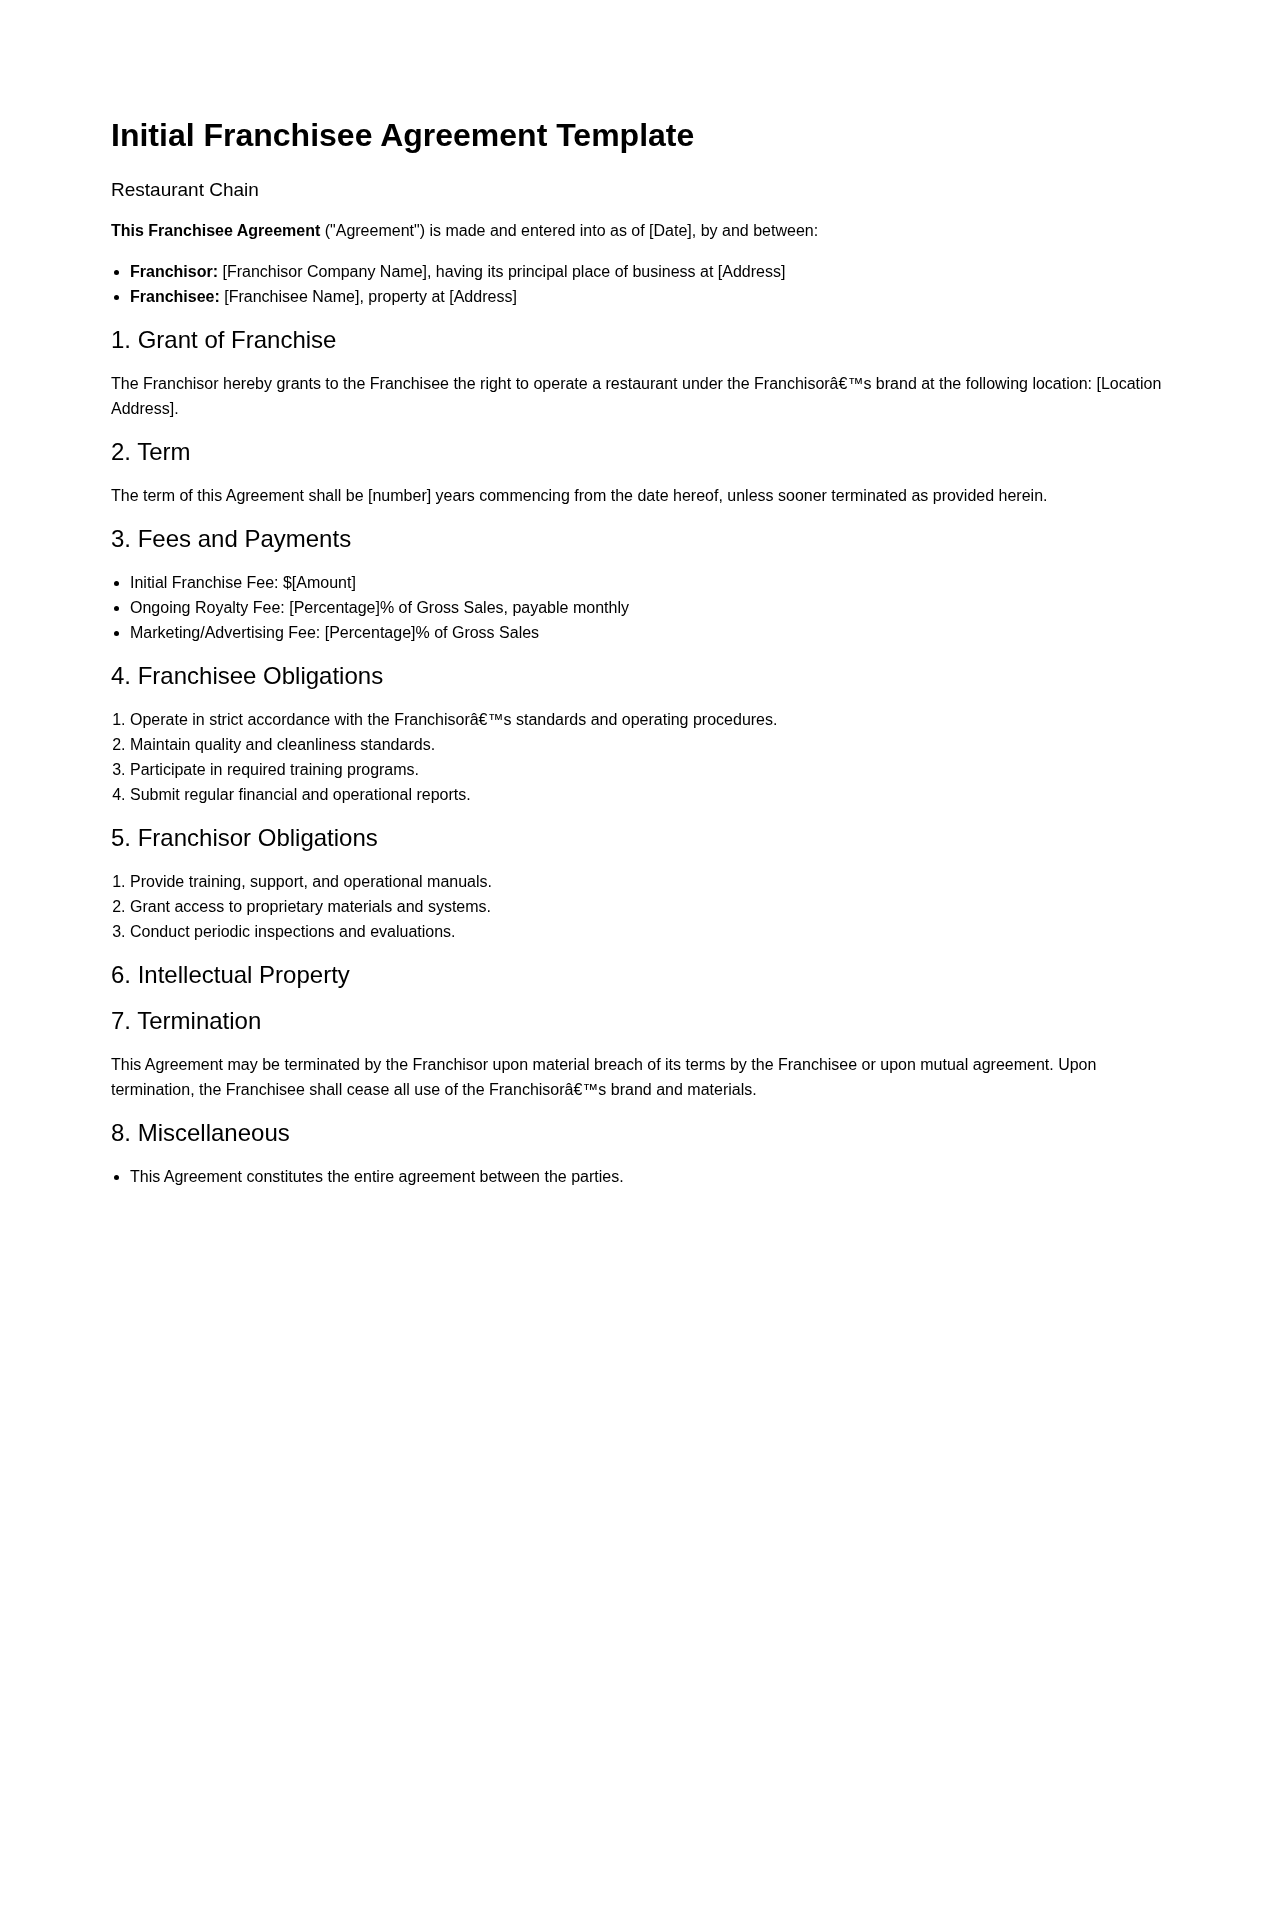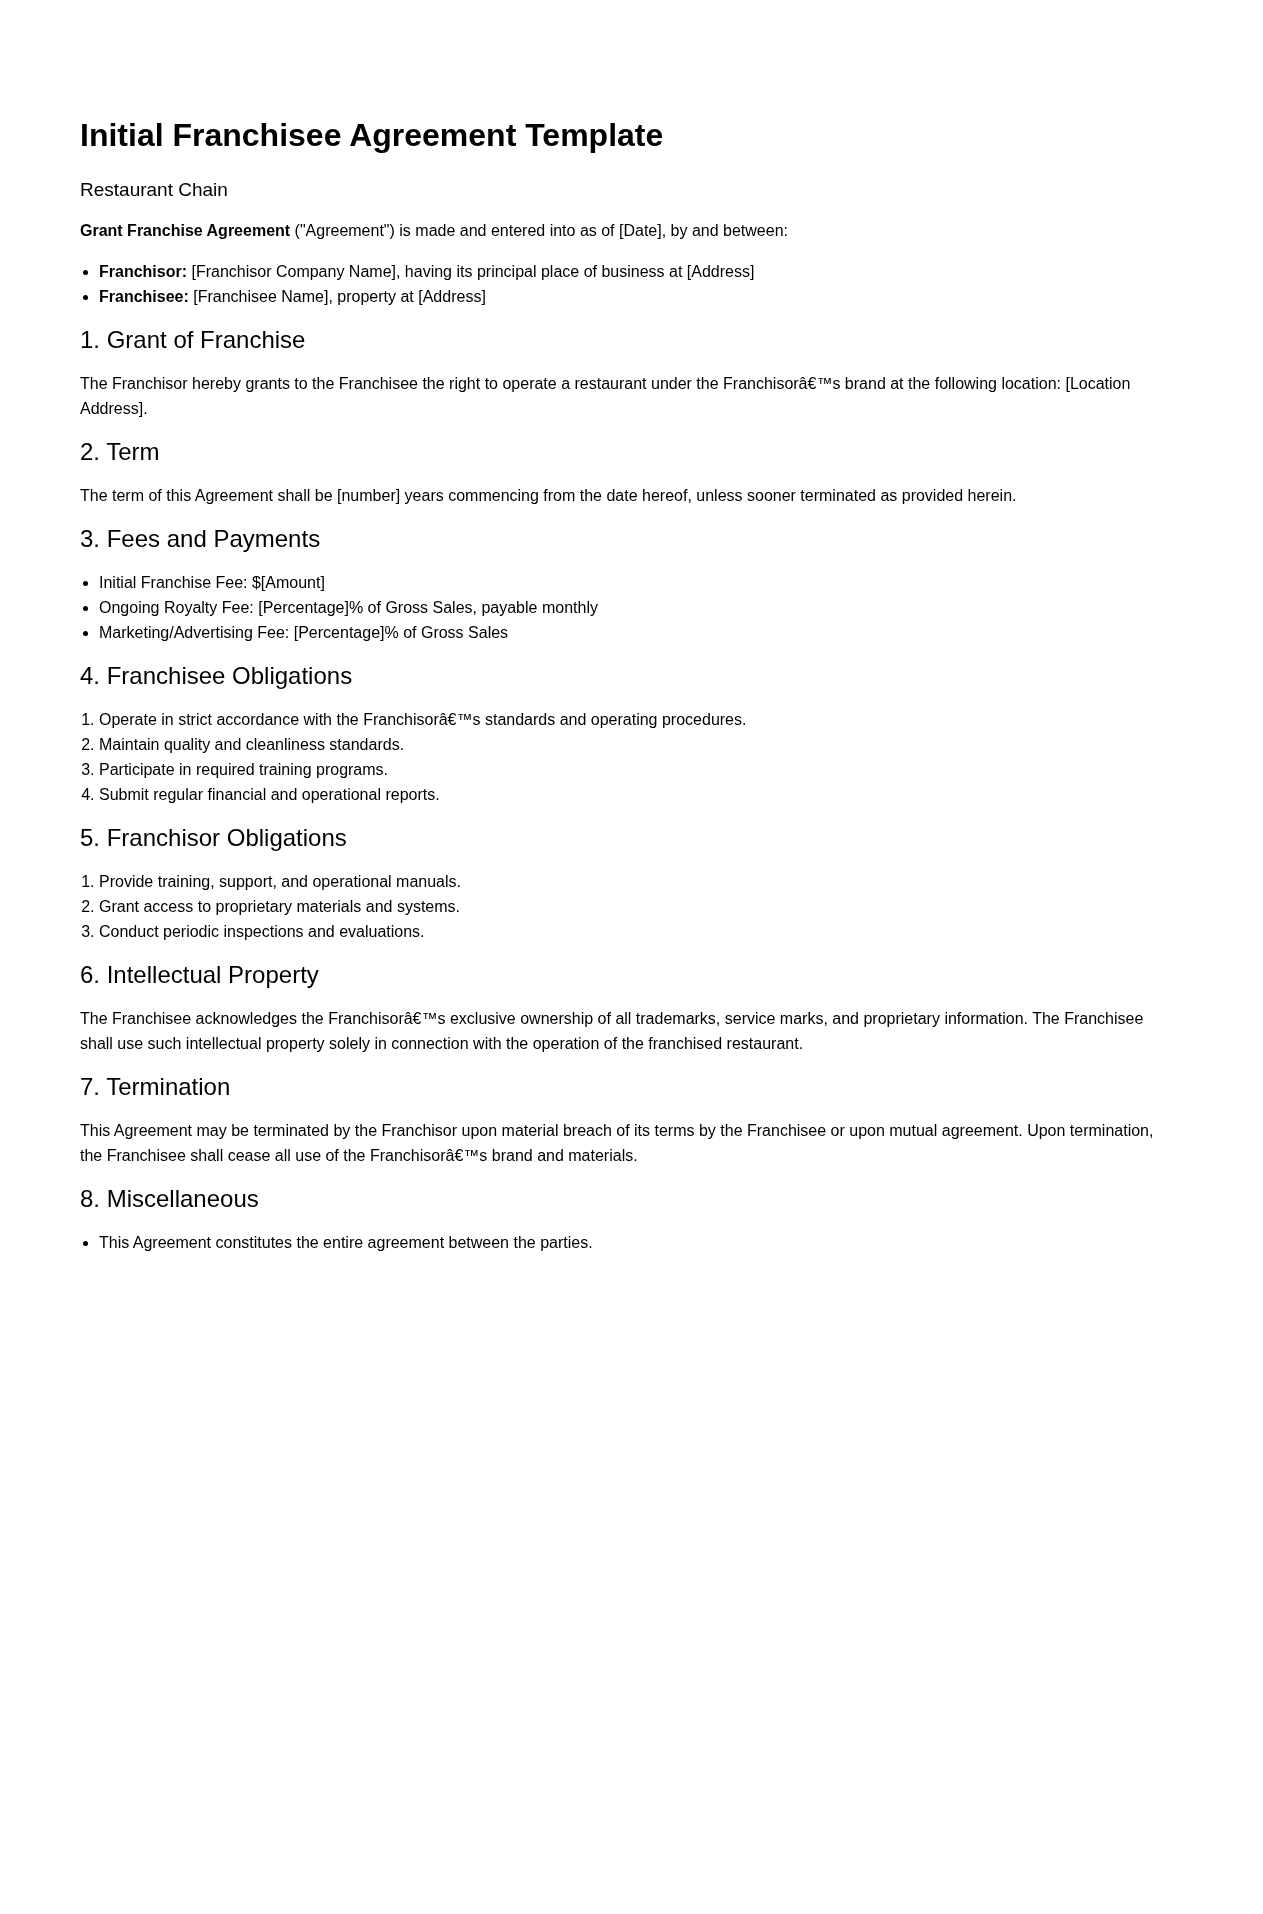--- a/index.html
+++ b/index.html
@@ -10,21 +10,21 @@
   body {
     width: 1263px;
     min-height: 1914px;
     font-family: "Liberation Sans", sans-serif;
     color: #000000;
   }
   .page {
     box-sizing: border-box;
     width: 1263px;
     height: 1322px;          
-    padding: 117px 91px 0 80px;
+    padding: 117px 91px 0 111px;
     overflow: hidden;
   }
   h1.doc-title {
     font-size: 32px;
     line-height: 1.15;
     font-weight: bold;
     margin: 0 0 25px 0;
   }
   .doc-subtitle {
     font-size: 19px;
@@ -56,21 +56,21 @@
 </style>
 </head>
 <body>
 
 <div class="page">
 
   <h1 class="doc-title">Initial Franchisee Agreement Template</h1>
 
   <div class="doc-subtitle">Restaurant Chain</div>
 
-  <p><strong>Grant Franchise Agreement</strong><span> ("Agreement") is made and entered into as of [Date], by and between:</span></p>
+  <p><strong>This Franchisee Agreement</strong><span> ("Agreement") is made and entered into as of [Date], by and between:</span></p>
 
   <ul>
     <li><strong>Franchisor:</strong><span> [Franchisor Company Name], having its principal place of business at [Address]</span></li>
     <li><strong>Franchisee:</strong><span> [Franchisee Name], property at [Address]</span></li>
   </ul>
 
   <h2 class="section-heading">1. Grant of Franchise</h2>
   <p>The Franchisor hereby grants to the Franchisee the right to operate a restaurant under the Franchisorâ€™s brand at the following location: [Location Address].</p>
 
   <h2 class="section-heading">2. Term</h2>
@@ -92,21 +92,20 @@
   </ol>
 
   <h2 class="section-heading">5. Franchisor Obligations</h2>
   <ol>
     <li>Provide training, support, and operational manuals.</li>
     <li>Grant access to proprietary materials and systems.</li>
     <li>Conduct periodic inspections and evaluations.</li>
   </ol>
 
   <h2 class="section-heading">6. Intellectual Property</h2>
-  <p>The Franchisee acknowledges the Franchisorâ€™s exclusive ownership of all trademarks, service marks, and proprietary information. The Franchisee shall use such intellectual property solely in connection with the operation of the franchised restaurant.</p>
 
   <h2 class="section-heading">7. Termination</h2>
   <p>This Agreement may be terminated by the Franchisor upon material breach of its terms by the Franchisee or upon mutual agreement. Upon termination, the Franchisee shall cease all use of the Franchisorâ€™s brand and materials.</p>
 
   <h2 class="section-heading">8. Miscellaneous</h2>
   <ul>
     <li>This Agreement constitutes the entire agreement between the parties.</li>
   </ul>
 
 </div>

